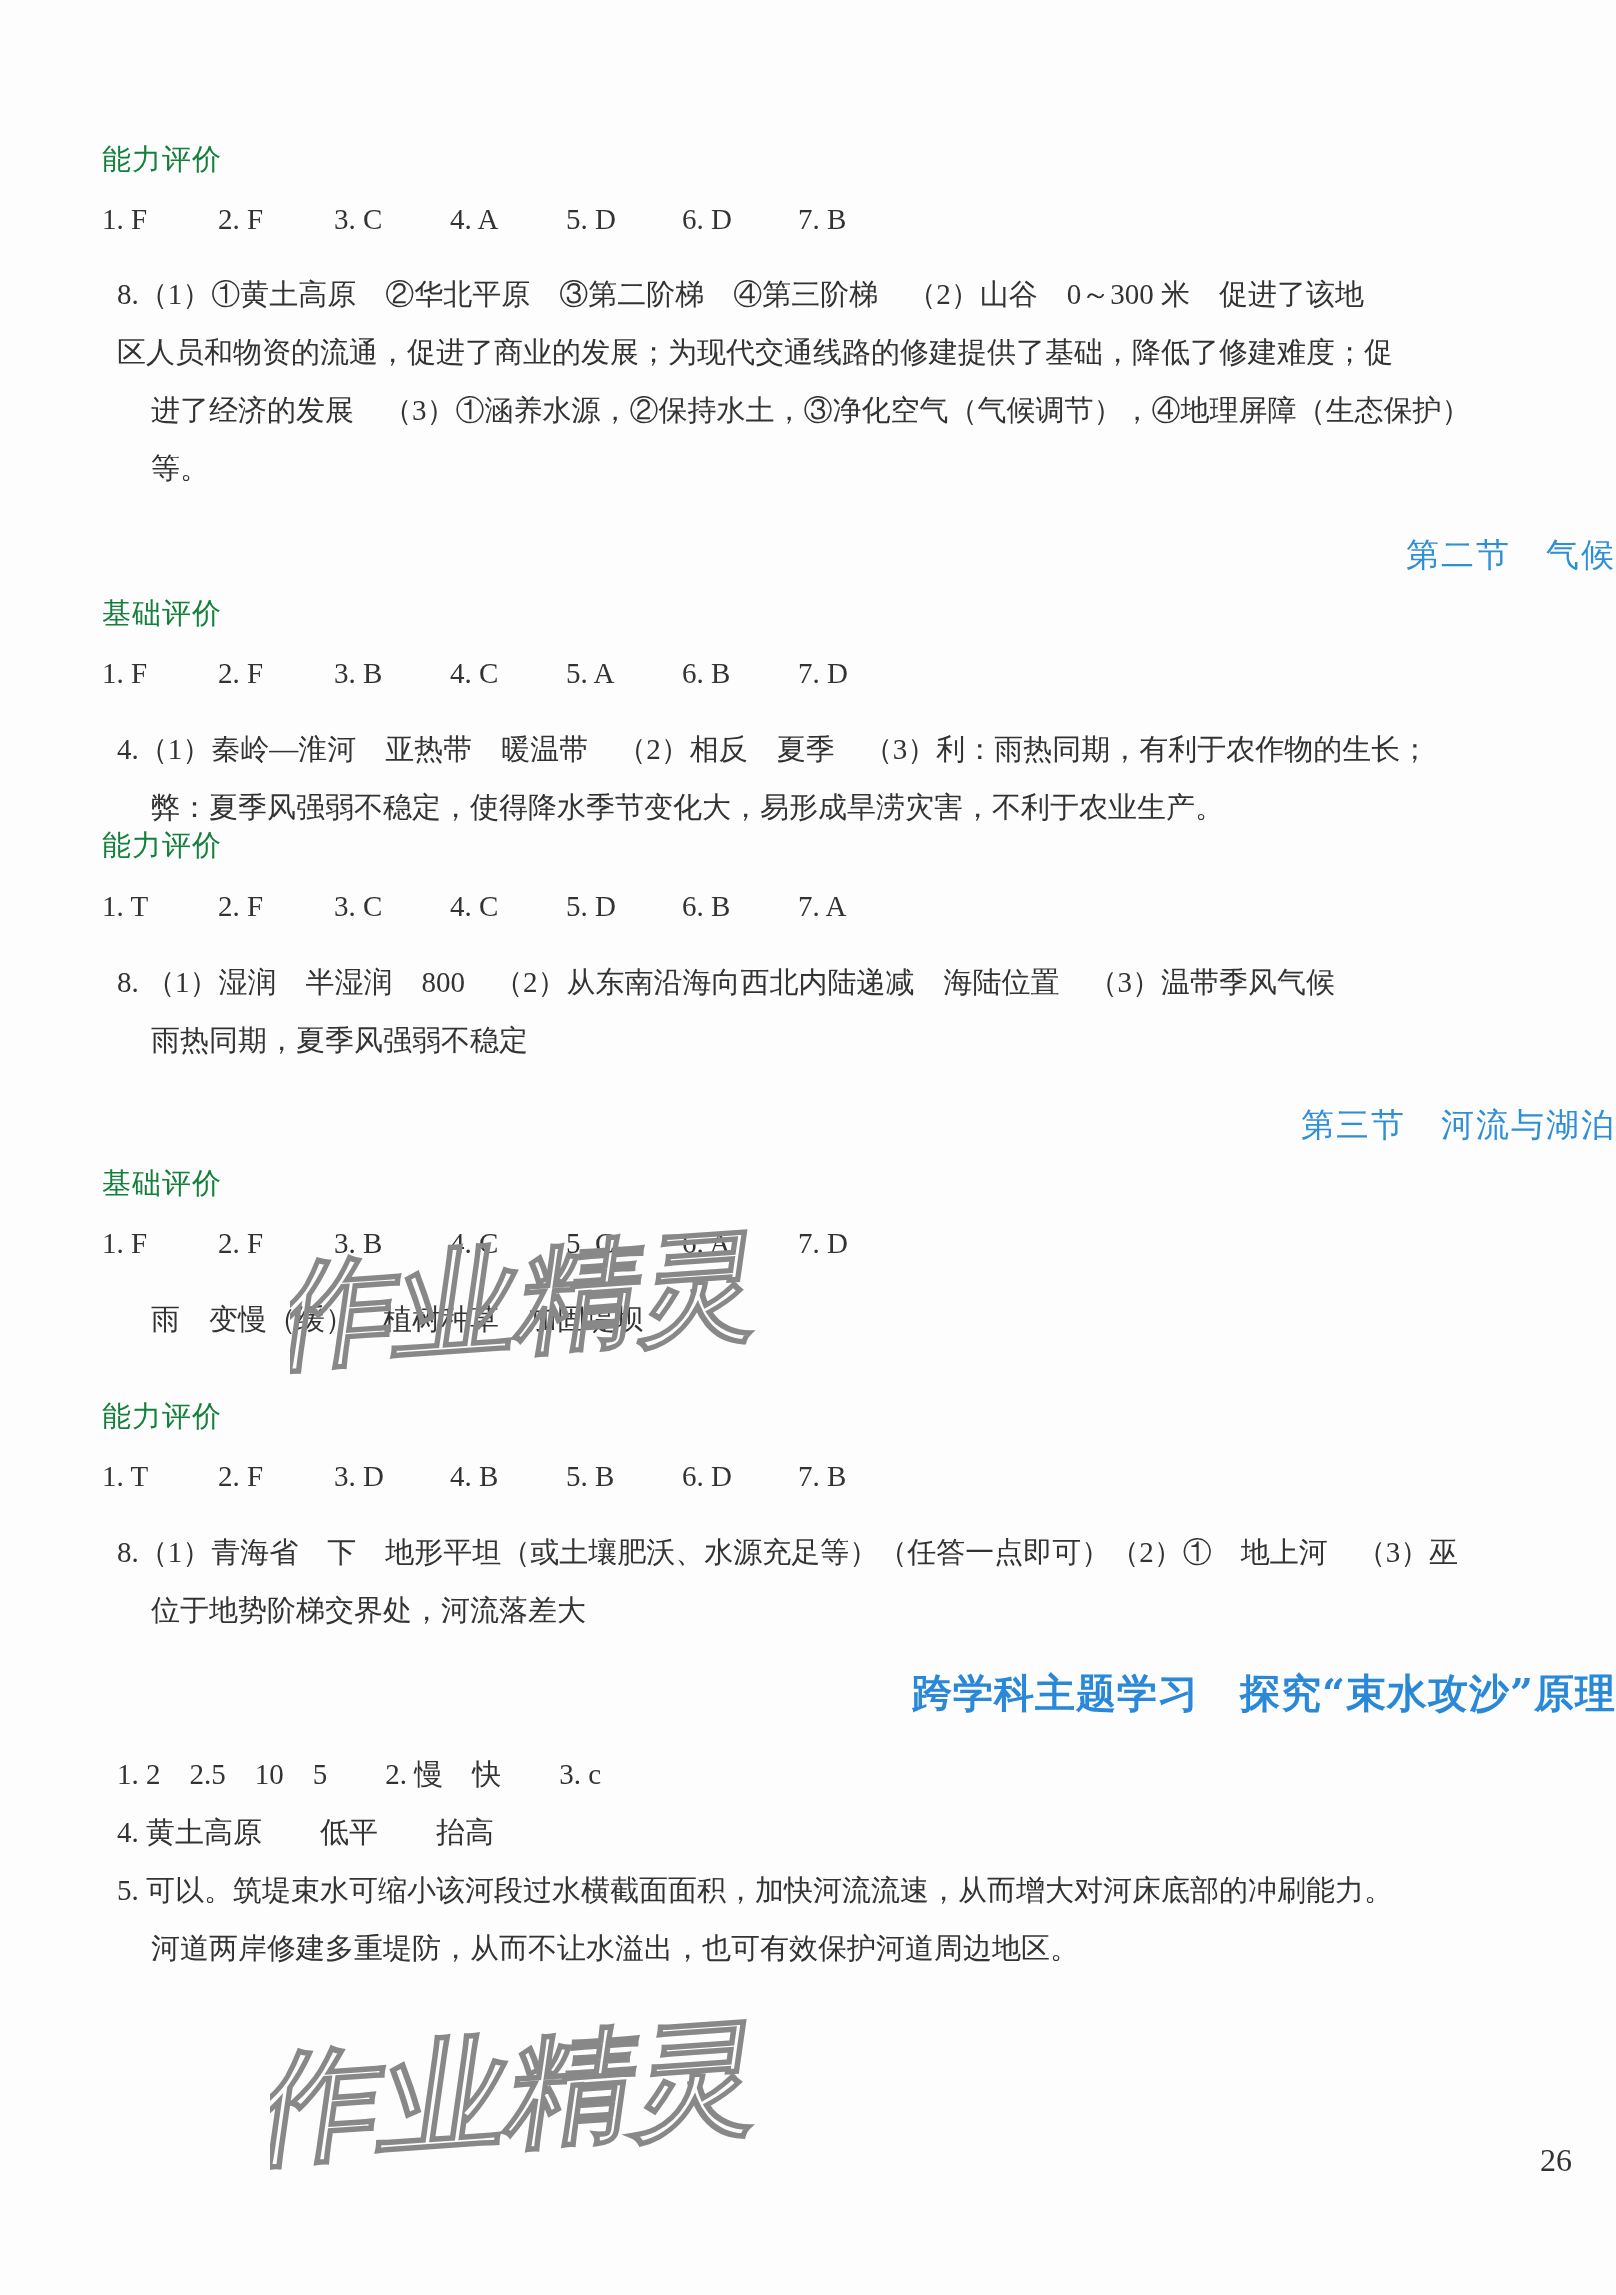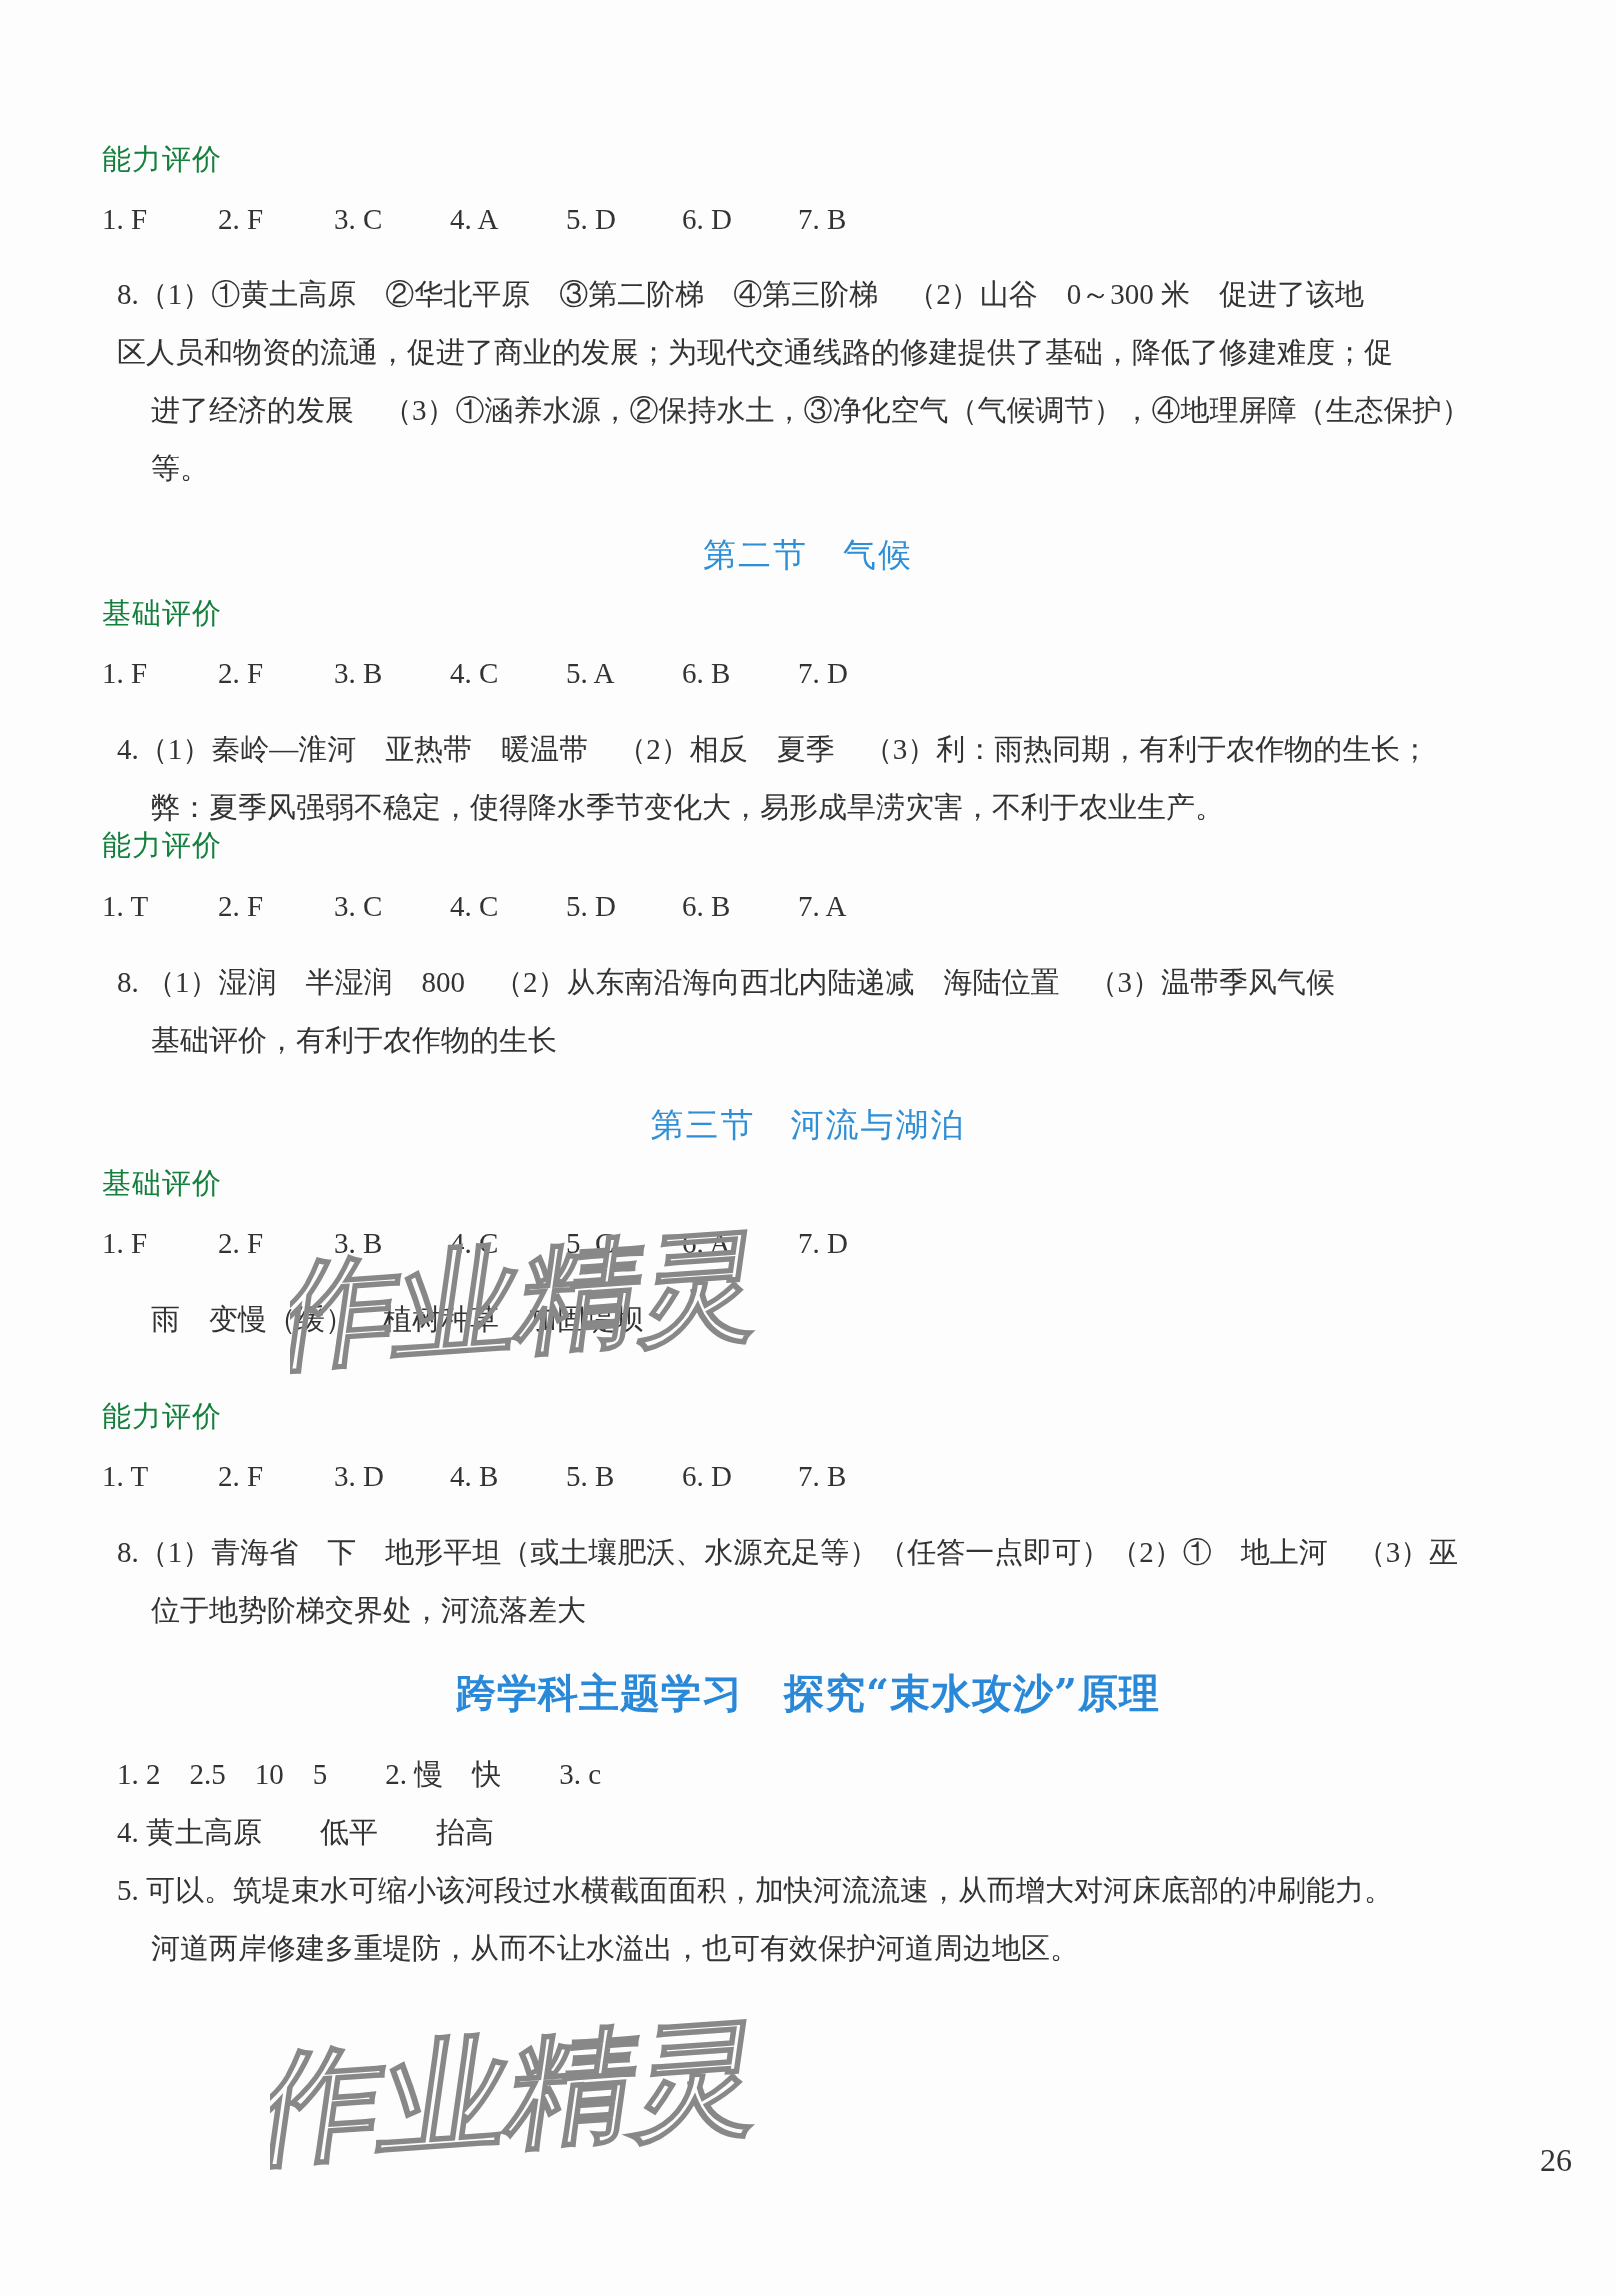--- a/index.html
+++ b/index.html
@@ -56,21 +56,21 @@
       display: block;
       white-space: nowrap;
     }
     .para .indent {
       padding-left: 34px;
     }
     .section-title {
       position: absolute;
       left: 0;
       width: 1616px;
-      text-align: center;
+      text-align: right;
       color: #2f8fd6;
       font-family: "DejaVu Serif", "Liberation Serif", serif;
       font-size: 33px;
       letter-spacing: 2px;
       margin: 0;
       font-weight: normal;
     }
     .section-title.big {
       font-size: 40px;
       font-weight: bold;
@@ -138,21 +138,21 @@
     <span>1. T</span>
     <span>2. F</span>
     <span>3. C</span>
     <span>4. C</span>
     <span>5. D</span>
     <span>6. B</span>
     <span>7. A</span>
   </div>
   <div class="para" style="top:938px;">
     <span class="line">8. （1）湿润　半湿润　800　（2）从东南沿海向西北内陆递减　海陆位置　（3）温带季风气候</span>
-    <span class="line indent">基础评价，有利于农作物的生长</span>
+    <span class="line indent">雨热同期，夏季风强弱不稳定</span>
   </div>
 
   <h2 class="section-title" style="top:1103px;">第三节　河流与湖泊</h2>
   <h3 class="sub-heading" style="top:1164px;">基础评价</h3>
   <div class="answers" style="top:1227px;">
     <span>1. F</span>
     <span>2. F</span>
     <span>3. B</span>
     <span>4. C</span>
     <span>5. C</span>

